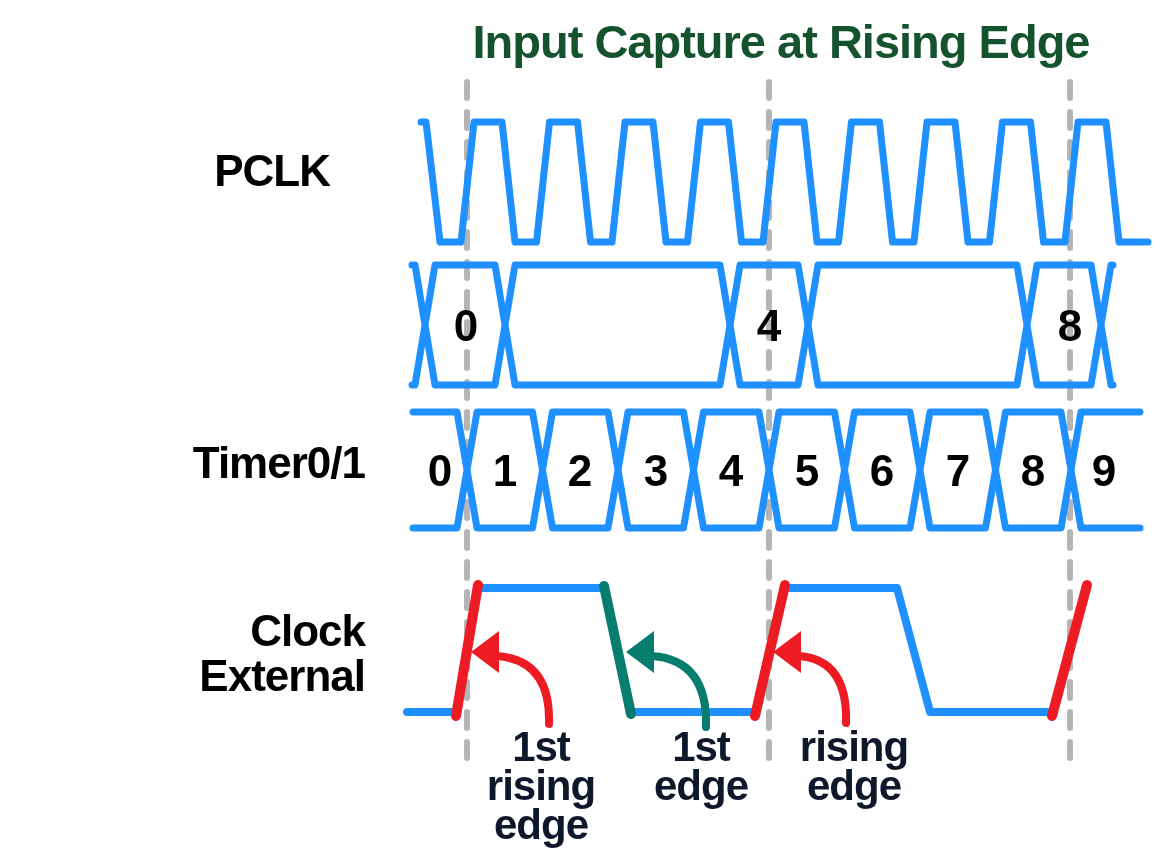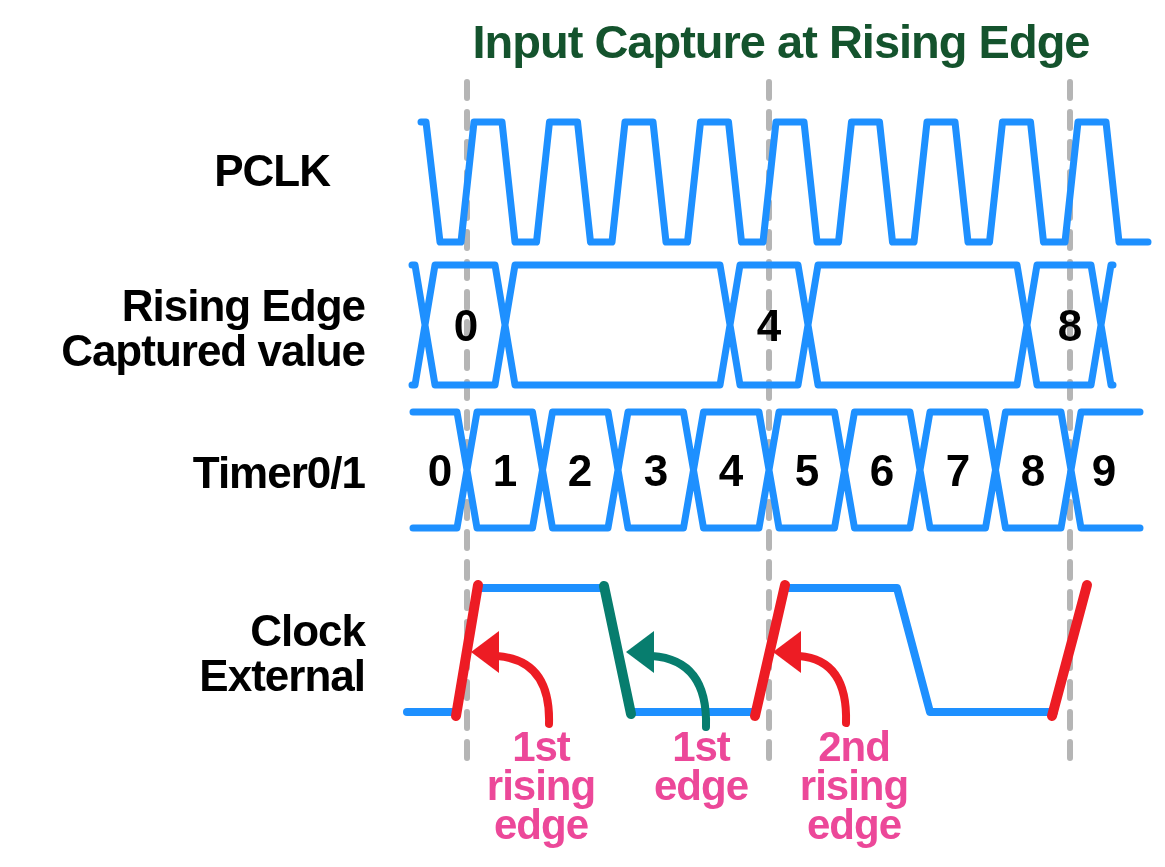--- a/index.html
+++ b/index.html
@@ -21,28 +21,28 @@
   .row-label{
     position:absolute;
     text-align:right;
     font-size:44px;font-weight:bold;color:#000;
     line-height:45px;
     letter-spacing:-1px;
     white-space:nowrap;
   }
   #label-pclk{top:148px;right:835px;}
   #label-captured{top:283px;right:800px;}
-  #label-counter{top:450px;right:800px;}
+  #label-counter{top:440px;right:800px;}
   #label-extclk{top:608px;right:800px;}
   .edge-note{
     position:absolute;
     top:727px;
     transform:translateX(-50%);
     text-align:center;
-    font-size:42px;font-weight:bold;color:#ec4899;
+    font-size:42px;font-weight:bold;color:#0f172a;
     line-height:39px;
     letter-spacing:-1px;
     white-space:nowrap;
   }
   #note-0{left:541px;}
   #note-1{left:701px;}
   #note-2{left:854px;}
   svg.wavelayer{position:absolute;left:0;top:0;}
   .busval{
     font-family:"Liberation Sans", sans-serif;
@@ -102,40 +102,35 @@
         <text x="1033" y="470" text-anchor="middle" dominant-baseline="central" class="busval">8</text>
         <text x="1104" y="470" text-anchor="middle" dominant-baseline="central" class="busval">9</text>
       </g>
   </svg>
 
   <div class="title">Input Capture at Rising Edge</div>
 
   <div class="row-label" id="label-pclk">
     <div>PCLK</div>
   </div>
-  <div class="row-label" id="label-captured">
-    <div>Rising Edge</div>
-    <div>Captured value</div>
-  </div>
   <div class="row-label" id="label-counter">
     <div>Timer0/1</div>
   </div>
   <div class="row-label" id="label-extclk">
     <div>Clock</div>
     <div>External</div>
   </div>
 
   <div class="edge-note" id="note-0">
     <div>1st</div>
     <div>rising</div>
     <div>edge</div>
   </div>
   <div class="edge-note" id="note-1">
     <div>1st</div>
     <div>edge</div>
   </div>
   <div class="edge-note" id="note-2">
-    <div>2nd</div>
     <div>rising</div>
     <div>edge</div>
   </div>
 
 </div>
 
 </body></html>

